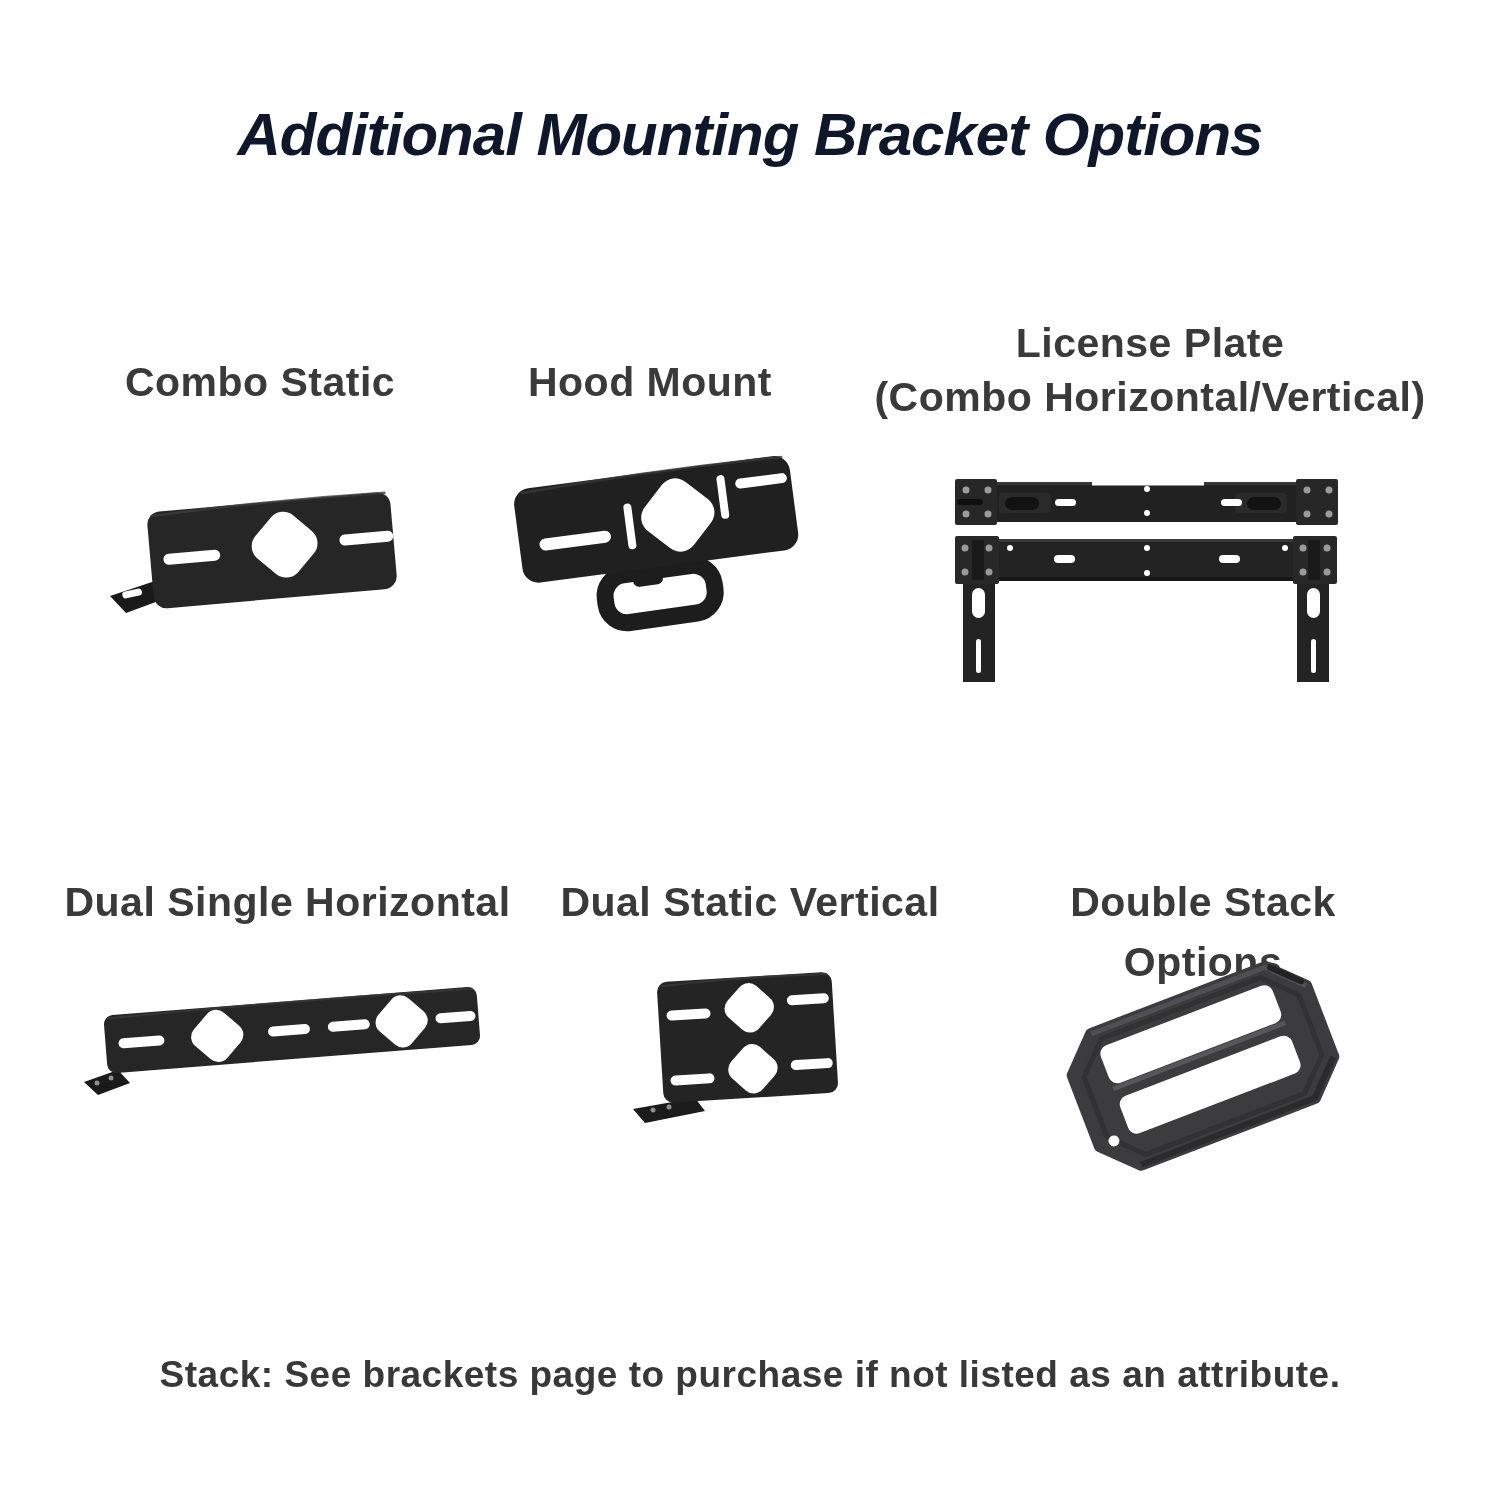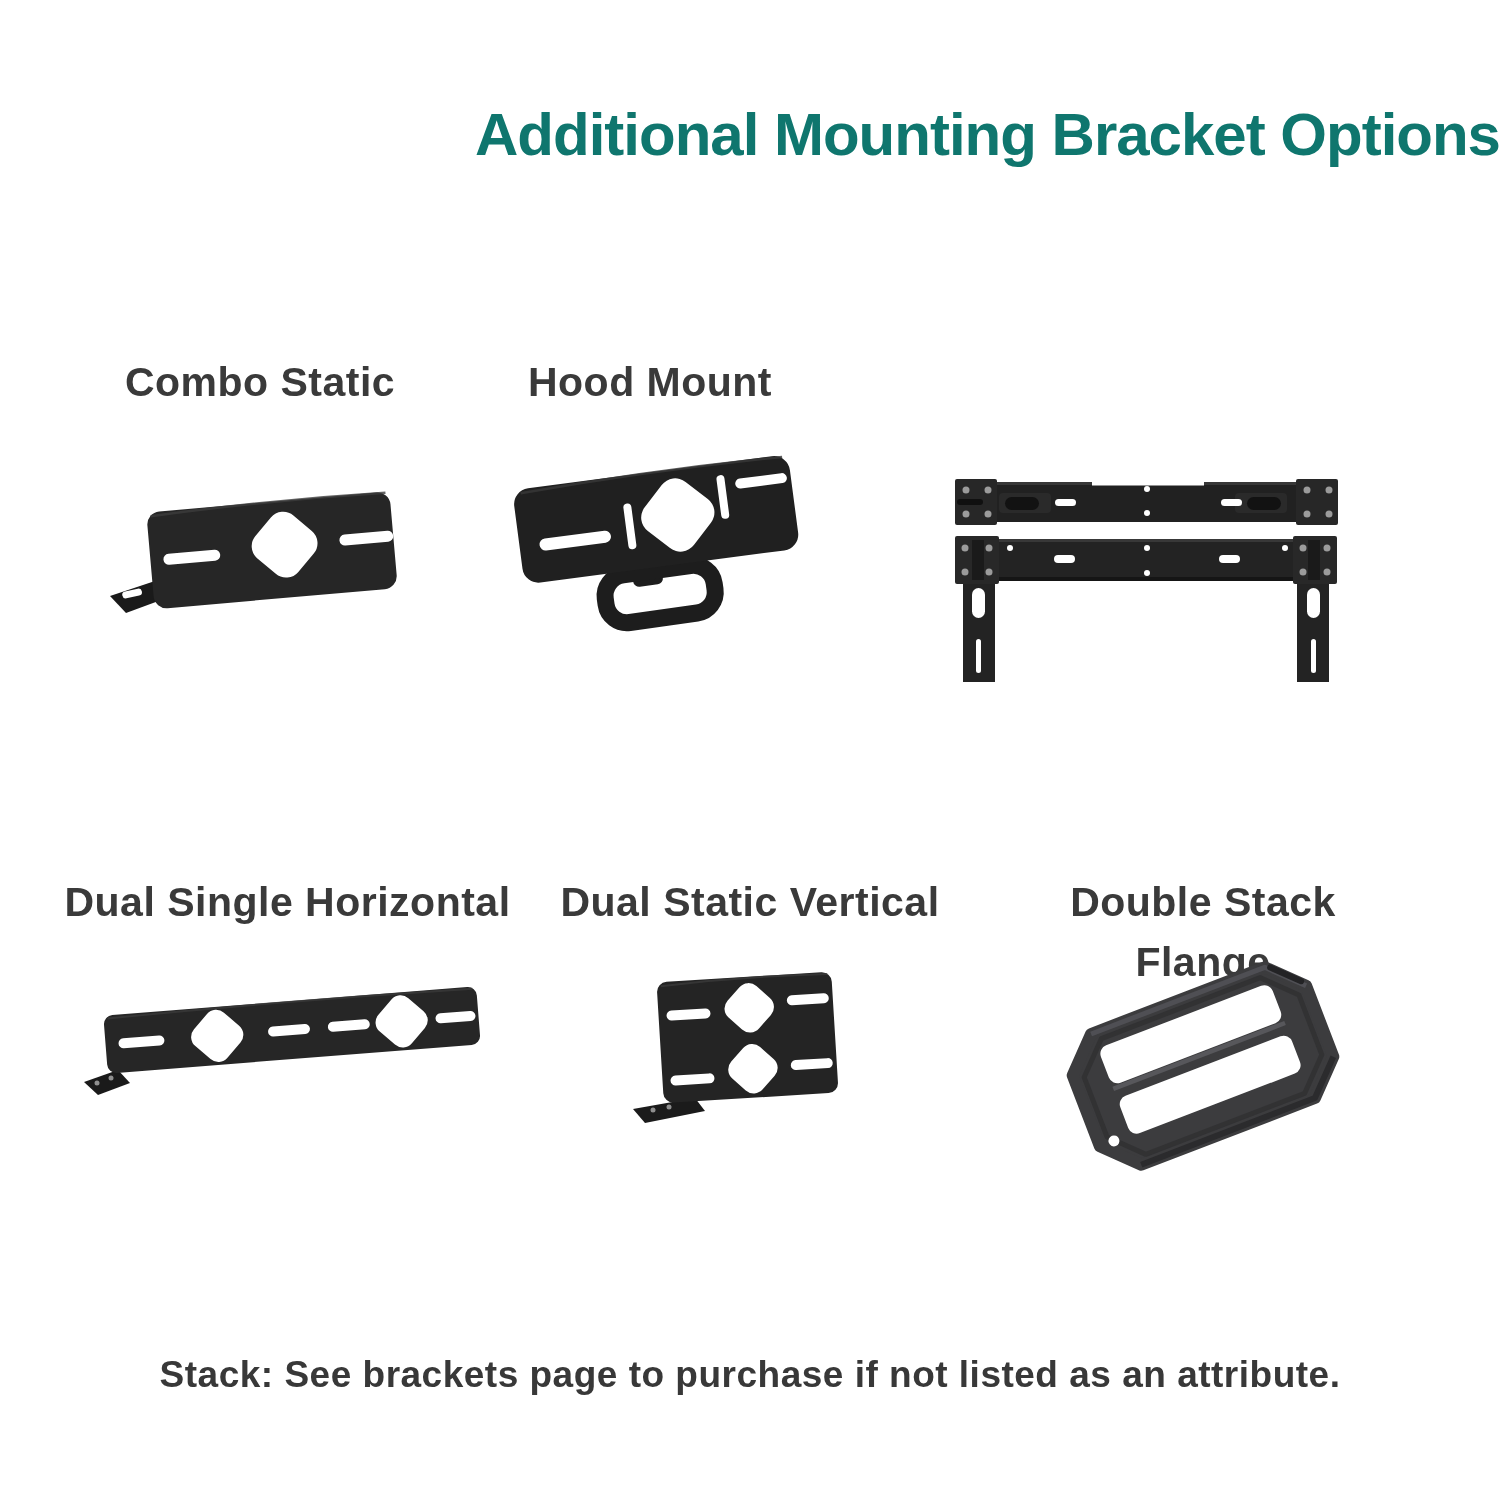--- a/index.html
+++ b/index.html
@@ -1,23 +1,23 @@
 <!DOCTYPE html>
 <html><head>
 <meta charset="utf-8">
 <style>
   html,body{margin:0;padding:0;background:#ffffff;}
   .canvas{
     position:relative;width:1500px;height:1500px;background:#ffffff;overflow:hidden;
     font-family:"Liberation Sans", sans-serif;
   }
   .title{
-    position:absolute;left:0;right:0;top:100px;margin:0;text-align:right;
-    font-size:60px;line-height:70px;font-weight:700;
-    letter-spacing:-1px;color:#0f766e;
+    position:absolute;left:0;right:0;top:100px;margin:0;text-align:center;
+    font-size:60px;line-height:70px;font-style:italic;font-weight:700;
+    letter-spacing:-1px;color:#0f172a;
   }
   .lbl{
     position:absolute;margin:0;text-align:center;
     font-size:41px;line-height:60px;font-weight:600;letter-spacing:.5px;color:#3a3a3a;
   }
   .l0{left:40px;top:352px;width:440px;}
   .l1{left:430px;top:352px;width:440px;}
   .l2{left:870px;top:316px;width:560px;line-height:54px;}
   .lbl-line{display:block;}
   .l3{left:35px;top:872px;width:505px;}
@@ -37,24 +37,28 @@
 </style>
 </head>
 <body>
 
 <main class="canvas">
 
   <h1 class="title">Additional Mounting Bracket Options</h1>
 
   <h2 class="lbl l0">Combo Static</h2>
   <h2 class="lbl l1">Hood Mount</h2>
+  <h2 class="lbl l2">
+      <span class="lbl-line">License Plate</span>
+      <span class="lbl-line">(Combo Horizontal/Vertical)</span>
+    </h2>
 
   <h2 class="lbl l3">Dual Single Horizontal</h2>
   <h2 class="lbl l4">Dual Static Vertical</h2>
-  <h2 class="lbl l5">Double Stack Flange</h2>
+  <h2 class="lbl l5">Double Stack Options</h2>
 
   <svg class="img i0" width="330" height="195" viewBox="0 0 330 195">
     <g>
       <path d="M10 134 L58 118 L72 134 L26 151 Z" fill="#1a1a1a"></path>
       <rect x="22" y="128" width="20" height="7" rx="3.5" fill="#ffffff" transform="rotate(-12 32 131)"></rect>
     </g>
     <g transform="rotate(-5 170 88)">
       <rect x="50" y="40" width="244" height="97" rx="13" fill="#262626"></rect>
       <path d="M54 44 Q170 38 290 41" stroke="#3c3c3c" stroke-width="2.5" fill="none" opacity=".8"></path>
       <rect x="-28" y="-28" width="56" height="56" rx="16" fill="#ffffff" transform="translate(185 84) rotate(45)"></rect>

